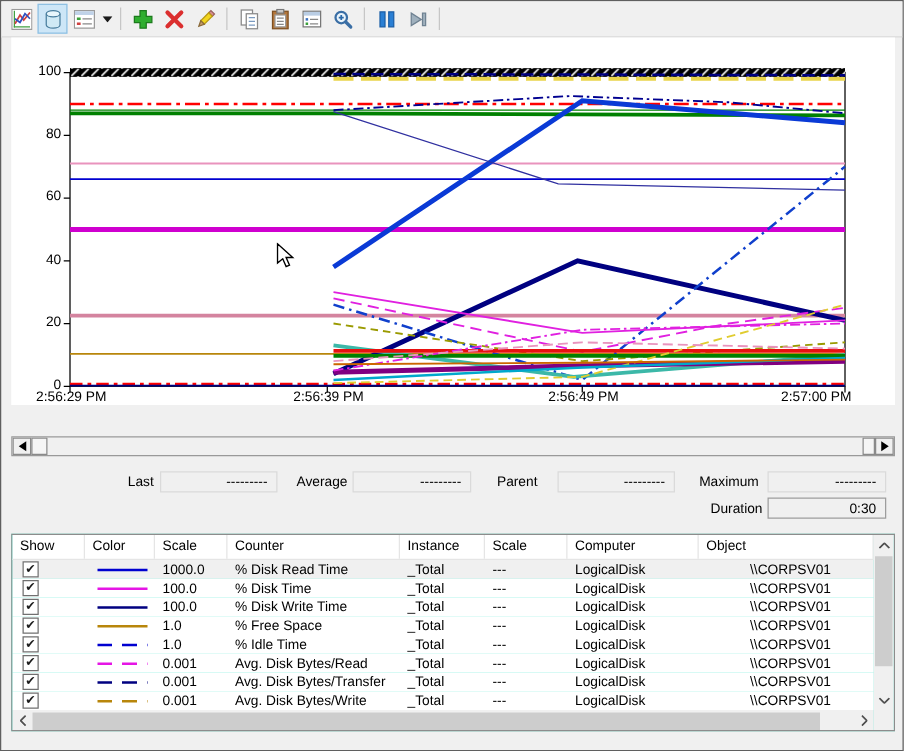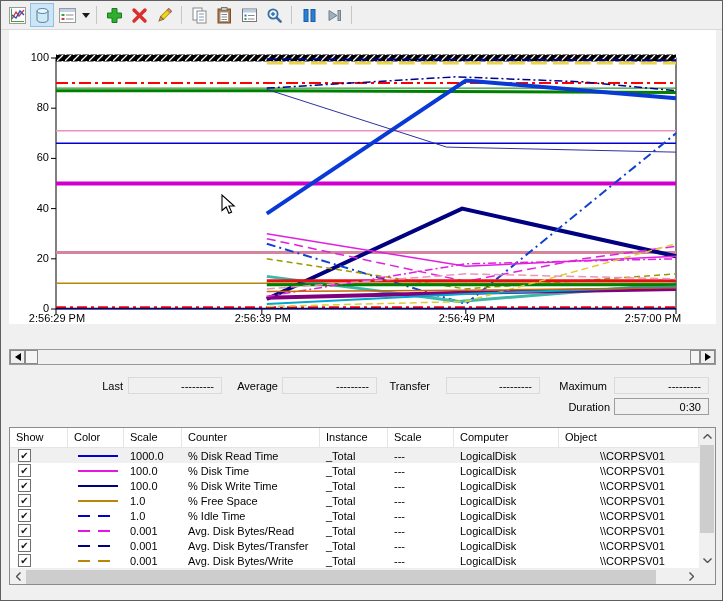--- a/index.html
+++ b/index.html
@@ -255,21 +255,21 @@
       <span class="tri-r"></span>
     </div>
 </div>
 
 <div class="stat-label" style="left:60px;top:379px;width:62px;">Last</div>
 <div class="stat-box" style="left:127px;top:376px;width:94px;">---------</div>
 
 <div class="stat-label" style="left:221px;top:379px;width:56px;">Average</div>
 <div class="stat-box" style="left:281px;top:376px;width:95px;">---------</div>
 
-<div class="stat-label" style="left:375px;top:379px;width:54px;">Transfer</div>
+<div class="stat-label" style="left:375px;top:379px;width:54px;">Parent</div>
 <div class="stat-box" style="left:445px;top:376px;width:94px;">---------</div>
 
 <div class="stat-label" style="left:549px;top:379px;width:57px;">Maximum</div>
 <div class="stat-box" style="left:613px;top:376px;width:95px;">---------</div>
 
 <div class="stat-label" style="left:552px;top:400px;width:57px;">Duration</div>
 <div class="stat-box duration" style="left:613px;top:397px;width:95px;">0:30</div>
 
 <div class="legend">
   <div class="lt-header" id="lt-header">

